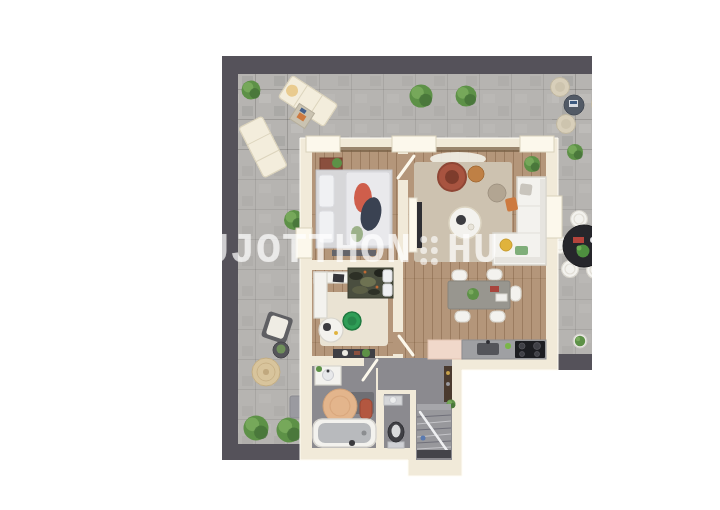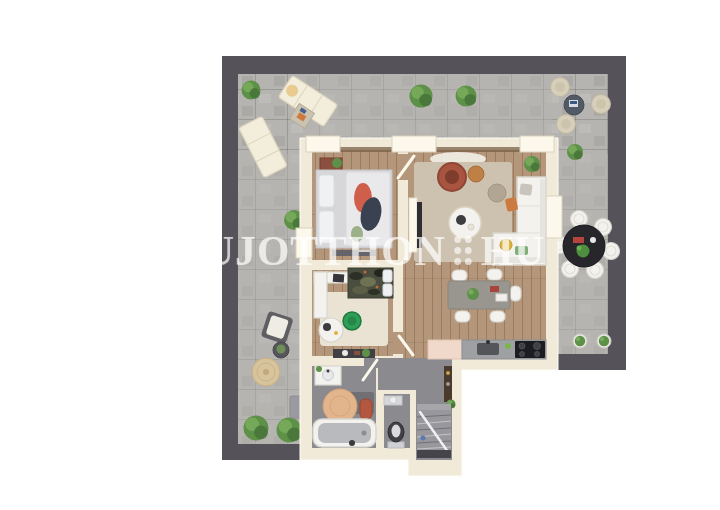--- a/index.html
+++ b/index.html
@@ -1,17 +1,17 @@
 <!DOCTYPE html>
 <html style="--paper: #ffffff; --terrace: #b6b4b1; --deck: #55525a; --wall: #f1ead9; --wall-bright: #fcf8ec; --wood: #b4967a; --gray-floor: #8b8a8f; --rug-living: #cdc2b0; --rug-room2: #eae3d3; --rug-bath: #e3b58c; --white-furn: #f3f2ee; --white-furn-stroke: #d8d5cd; --dark-furn: #3c3c41; --rust: #a85440; --orange: #cd7a40; --green: #5d9147; --counter: #9fa0a3; --pink-cabinet: #f0d8ca; --watermark: rgba(255,255,255,0.62);"><head>
 <meta charset="utf-8">
 <style>
   html,body{margin:0;padding:0;background:#fff;}
-  .stage{position:relative;width:720px;height:510px;background:var(--paper,#fff);overflow:hidden;
-         font-family:Liberation Serif, serif;}
+  .stage{position:relative;width:592px;height:510px;background:var(--paper,#fff);overflow:hidden;
+         font-family:Liberation Mono, monospace;}
   svg{position:absolute;left:0;top:0;}
 
   
   .deck{fill:var(--deck);}
   .terrace{fill:var(--terrace);}
   .wall{fill:var(--wall);}
   .wood{fill:var(--wood);}
   .grayfloor{fill:var(--gray-floor);}
   .furn-white{fill:var(--white-furn);stroke:var(--white-furn-stroke);stroke-width:1.2;}
   .rug-living{fill:var(--rug-living);}

